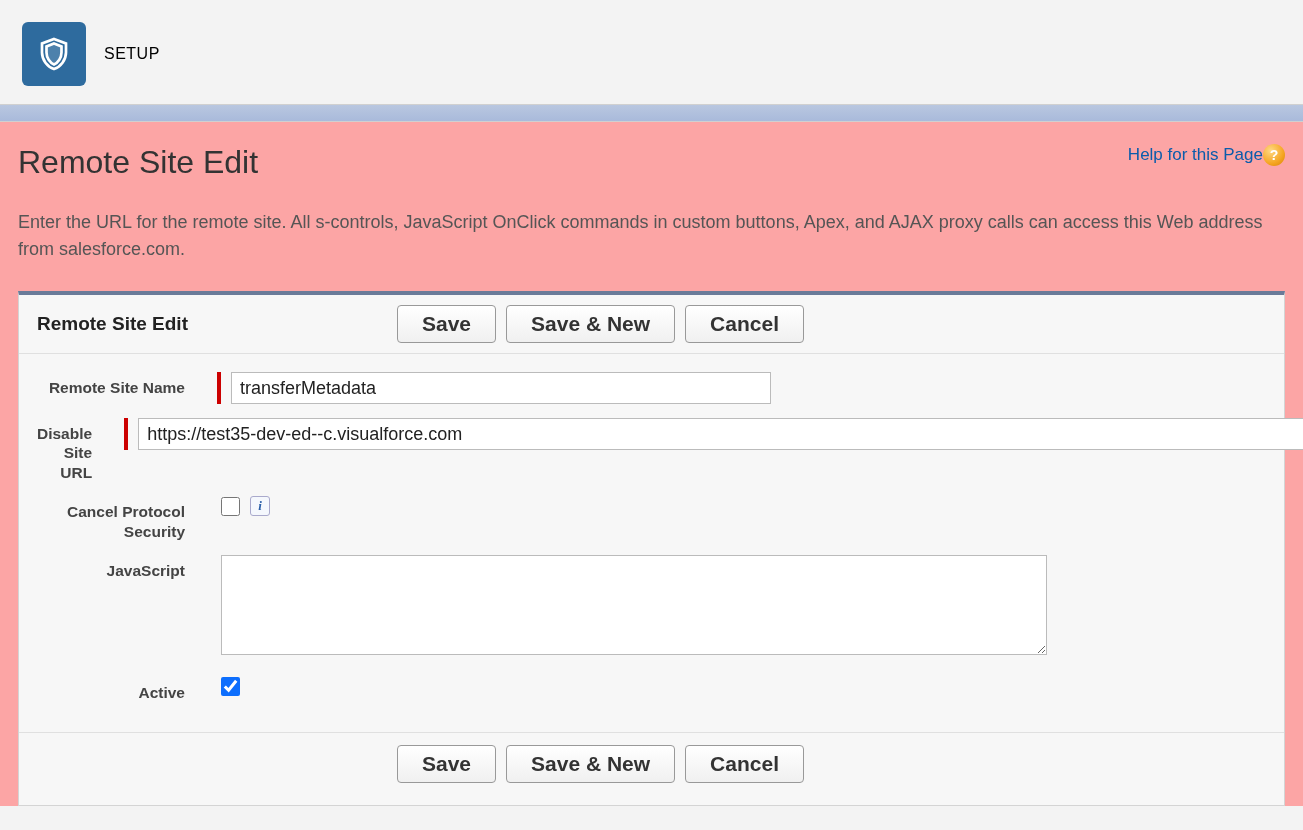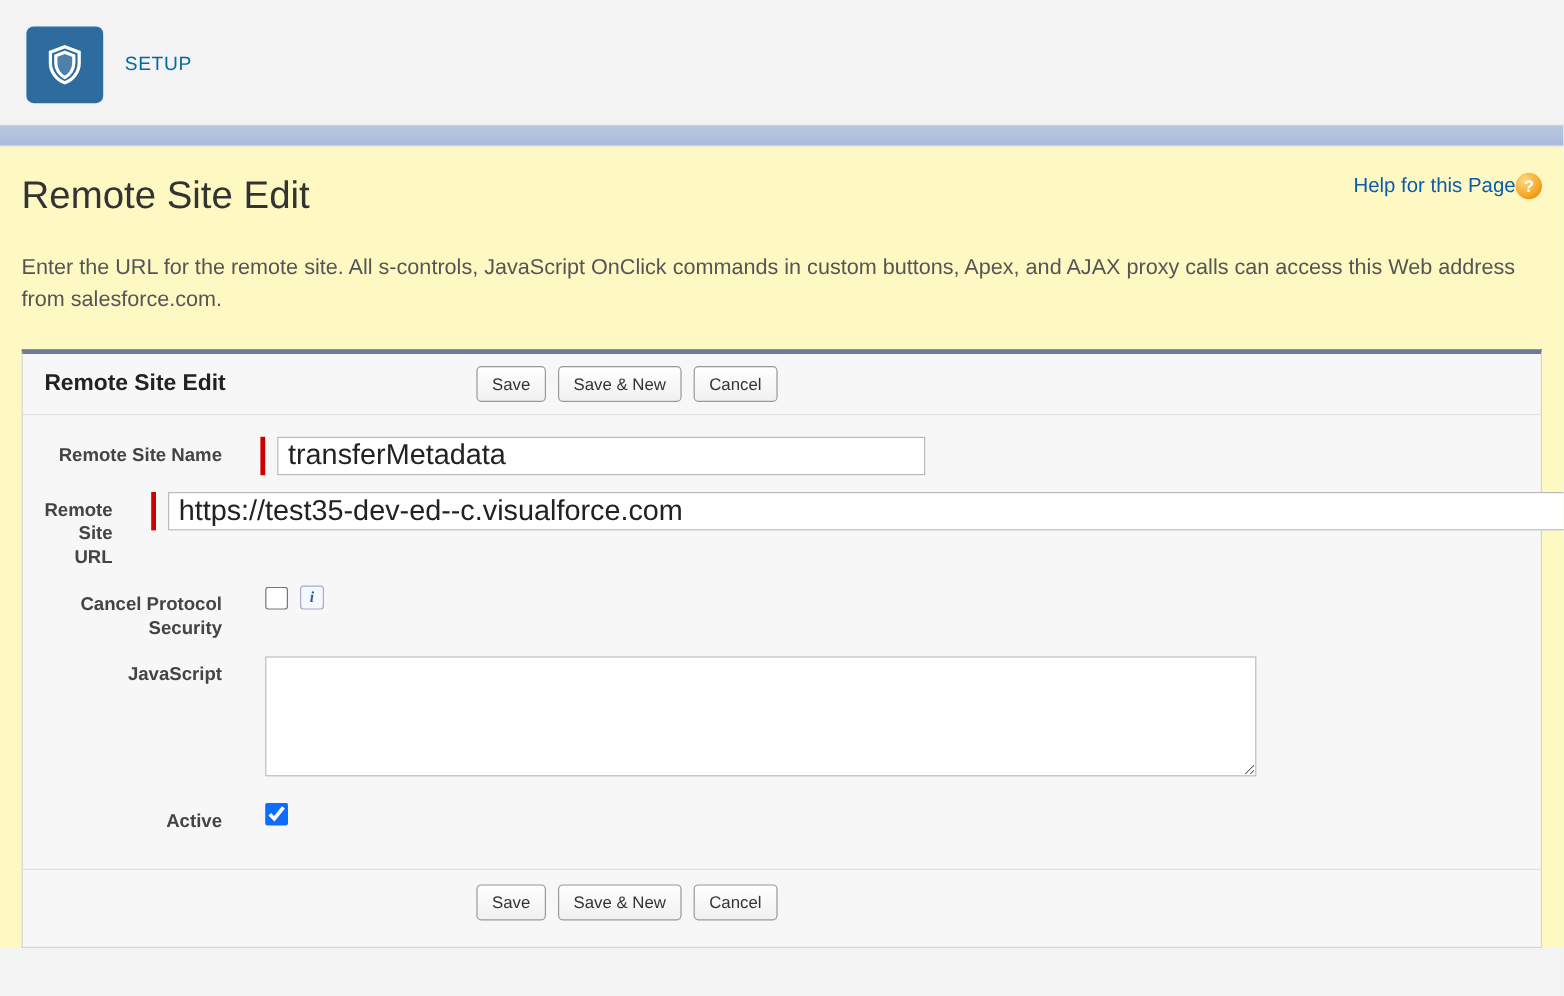--- a/index.html
+++ b/index.html
@@ -22,42 +22,42 @@
       background: #2e6b9e;
       border-radius: 6px;
       display: flex;
       align-items: center;
       justify-content: center;
       flex-shrink: 0;
     }
     .header-icon svg { width: 36px; height: 36px; }
     .header-text { display: flex; flex-direction: column; }
     .header-eyebrow {
-      color: #0369a1;
+      color: #000000;
       font-size: 16px;
       letter-spacing: 0.5px;
       font-weight: 400;
     }
     .header-title {
       font-size: 32px;
       font-weight: 700;
       color: #222;
       margin-top: 2px;
     }
     .topo-strip {
       height: 18px;
       width: 100%;
       background: linear-gradient(#b9c7e0, #a9badb);
       border-top: 1px solid #d0d0d0;
       border-bottom: 1px solid #d0d0d0;
       position: relative;
       overflow: hidden;
     }
     .content {
-      background: #fef9c3;
+      background: #fca5a5;
       padding: 22px 18px 0 18px;
     }
     .page-title-row {
       display: flex;
       justify-content: space-between;
       align-items: flex-start;
     }
     .page-title {
       font-size: 32px;
       font-weight: 400;
@@ -109,23 +109,23 @@
       font-weight: 700;
       color: #222;
       width: 340px;
       flex-shrink: 0;
     }
     .btn-row { display: flex; gap: 10px; }
     .btn {
       background: linear-gradient(#ffffff, #f0f0f0);
       border: 1px solid #999;
       border-radius: 4px;
-      padding: 6px 12px;
-      font-size: 14px;
-      font-weight: 400;
+      padding: 6px 24px;
+      font-size: 21px;
+      font-weight: 700;
       color: #333;
       cursor: pointer;
     }
     .form-body { padding: 18px 18px 30px 18px; }
     .form-row {
       display: flex;
       align-items: flex-start;
       margin-bottom: 14px;
     }
     .form-label {
@@ -146,21 +146,21 @@
     .required-bar {
       width: 4px;
       height: 32px;
       background: #c00;
       flex-shrink: 0;
     }
     input[type="text"].text-input {
       height: 32px;
       border: 1px solid #bbb;
       padding: 4px 8px;
-      font-size: 24px;
+      font-size: 18px;
       color: #222;
       background: #fff;
     }
     .input-name { width: 540px; }
     .input-url { width: 1216px; }
     textarea.textarea {
       width: 826px;
       height: 100px;
       border: 1px solid #bbb;
       padding: 6px 8px;
@@ -238,21 +238,21 @@
     <div class="form-body">
       <div class="form-row">
         <div class="form-label">Remote Site Name</div>
         <div class="form-control-cell">
           <div class="required-bar"></div>
           <input type="text" class="text-input input-name" value="transferMetadata" style="">
         </div>
       </div>
 
       <div class="form-row">
-        <div class="form-label">Remote Site URL</div>
+        <div class="form-label">Disable Site URL</div>
         <div class="form-control-cell">
           <div class="required-bar"></div>
           <input type="text" class="text-input input-url" value="https://test35-dev-ed--c.visualforce.com" style="">
         </div>
       </div>
 
       <div class="form-row">
         <div class="form-label">Cancel Protocol Security</div>
         <div class="form-control-cell" style="padding-left:4px;">
           <input type="checkbox" class="chk" style="">

